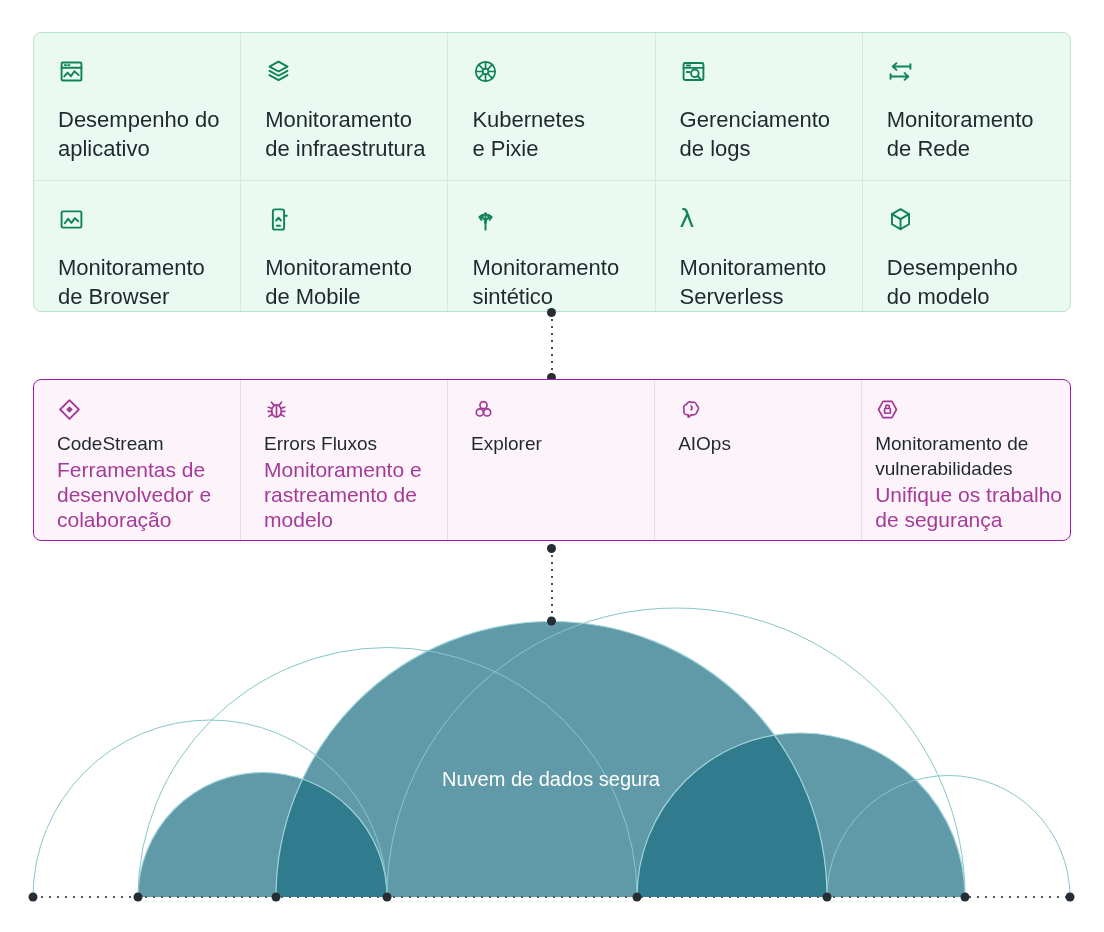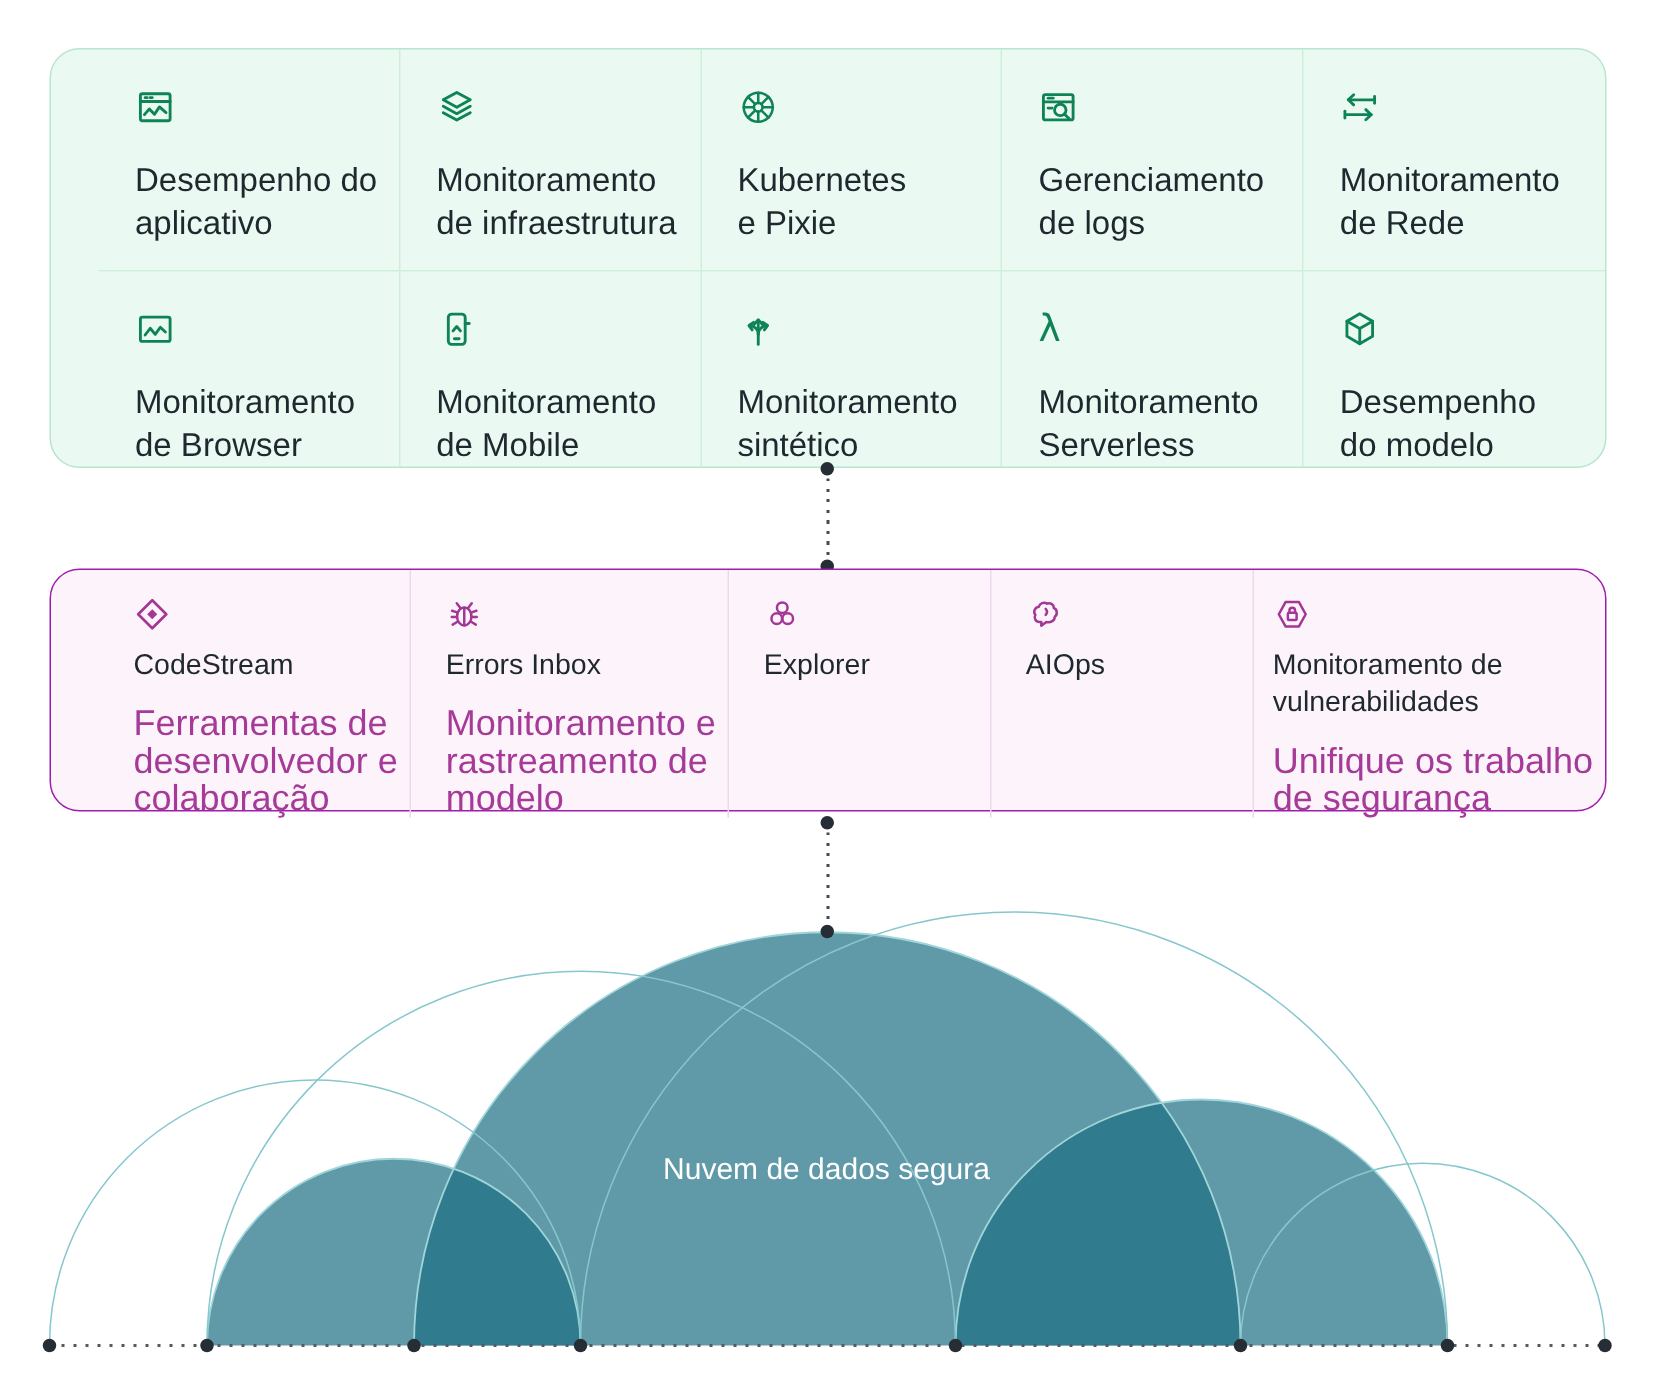--- a/index.html
+++ b/index.html
@@ -1,38 +1,38 @@
 <!DOCTYPE html>
 <html><head>
 <meta charset="utf-8">
 <style>
   html,body{margin:0;padding:0;background:#ffffff;}
   .stage{position:relative;width:1104px;height:932px;background:#ffffff;
          font-family:"Liberation Sans", sans-serif;overflow:hidden;}
 
-  .card-grid{position:absolute;box-sizing:border-box;border-radius:20px;display:grid;padding-left:32px;}
+  .card-grid{position:absolute;box-sizing:border-box;border-radius:8px;display:grid;}
 
   
   .green{left:33px;top:32px;width:1038px;height:280px;background:#eafaf2;
          border:1px solid #b9e5ce;grid-template-columns:repeat(5,1fr);
          grid-template-rows:148px 1fr;}
   .green .cell{box-sizing:border-box;padding:25px 10px 0 24px;border-right:1px solid #cfeeda;}
   .green .cell.last{border-right:none;}
   .green .cell.r1{border-bottom:1px solid #cfeeda;}
   .green .icon{display:block;height:28px;color:#0e8456;}
   .glabel{margin-top:19px;font-size:22px;line-height:29px;color:#1f282e;white-space:pre;}
 
   
   .purple{left:33px;top:379px;width:1038px;height:162px;background:#fdf4fb;
           border:1px solid #a21caf;grid-template-columns:repeat(5,1fr);}
   .purple .cell{box-sizing:border-box;padding:17px 8px 0 23px;border-right:1px solid #eed7ec;}
   .purple .cell.last{border-right:none;padding-left:13px;}
   .purple .icon{display:block;height:26px;color:#a23795;}
   .ptitle{margin-top:8px;font-size:19px;line-height:25px;color:#1f282e;white-space:pre;}
-  .psub{margin-top:14px;font-size:24px;line-height:25px;color:#a53a98;white-space:pre;}
+  .psub{margin-top:1px;font-size:21px;line-height:25px;color:#a53a98;white-space:pre;}
 
   .icon svg{display:block;}
   .lambda{font-family:"DejaVu Sans", sans-serif;font-size:25px;line-height:26px;color:#0e8456;display:block;}
 
   
   .connector{position:absolute;width:9px;}
   .connector .dot{position:absolute;left:0;width:9px;height:9px;border-radius:50%;background:#272d35;}
   .connector .dline{position:absolute;left:3.5px;width:2px;
       background-image:repeating-linear-gradient(to bottom,#454b52 0 2px,transparent 2px 7px);}
   .conn1{left:547px;top:308px;height:74px;}
@@ -217,21 +217,21 @@
           <line x1="9.4" y1="7.8" x2="7.2" y2="5"></line>
             <line x1="14.6" y1="7.8" x2="16.8" y2="5"></line>
           <line x1="7.4" y1="10.8" x2="4.2" y2="9.8"></line>
             <line x1="16.6" y1="10.8" x2="19.8" y2="9.8"></line>
           <line x1="7.4" y1="13.8" x2="4" y2="13.8"></line>
             <line x1="16.6" y1="13.8" x2="20" y2="13.8"></line>
           <line x1="7.6" y1="16.8" x2="4.6" y2="18.6"></line>
             <line x1="16.4" y1="16.8" x2="19.4" y2="18.6"></line>
         </svg>
       </span>
-      <div class="ptitle">Errors Inbox</div>
+      <div class="ptitle">Errors Fluxos</div>
       <div class="psub">Monitoramento e
 rastreamento de
 modelo</div>
     </div>
 
     <div class="cell">
       <span class="icon">
         <svg width="25" height="25" viewBox="0 0 24 24" fill="none" stroke="currentColor" stroke-width="1.6">
           <circle cx="12" cy="7.8" r="3.4"></circle>
           <circle cx="8.5" cy="14.8" r="3.4"></circle>

